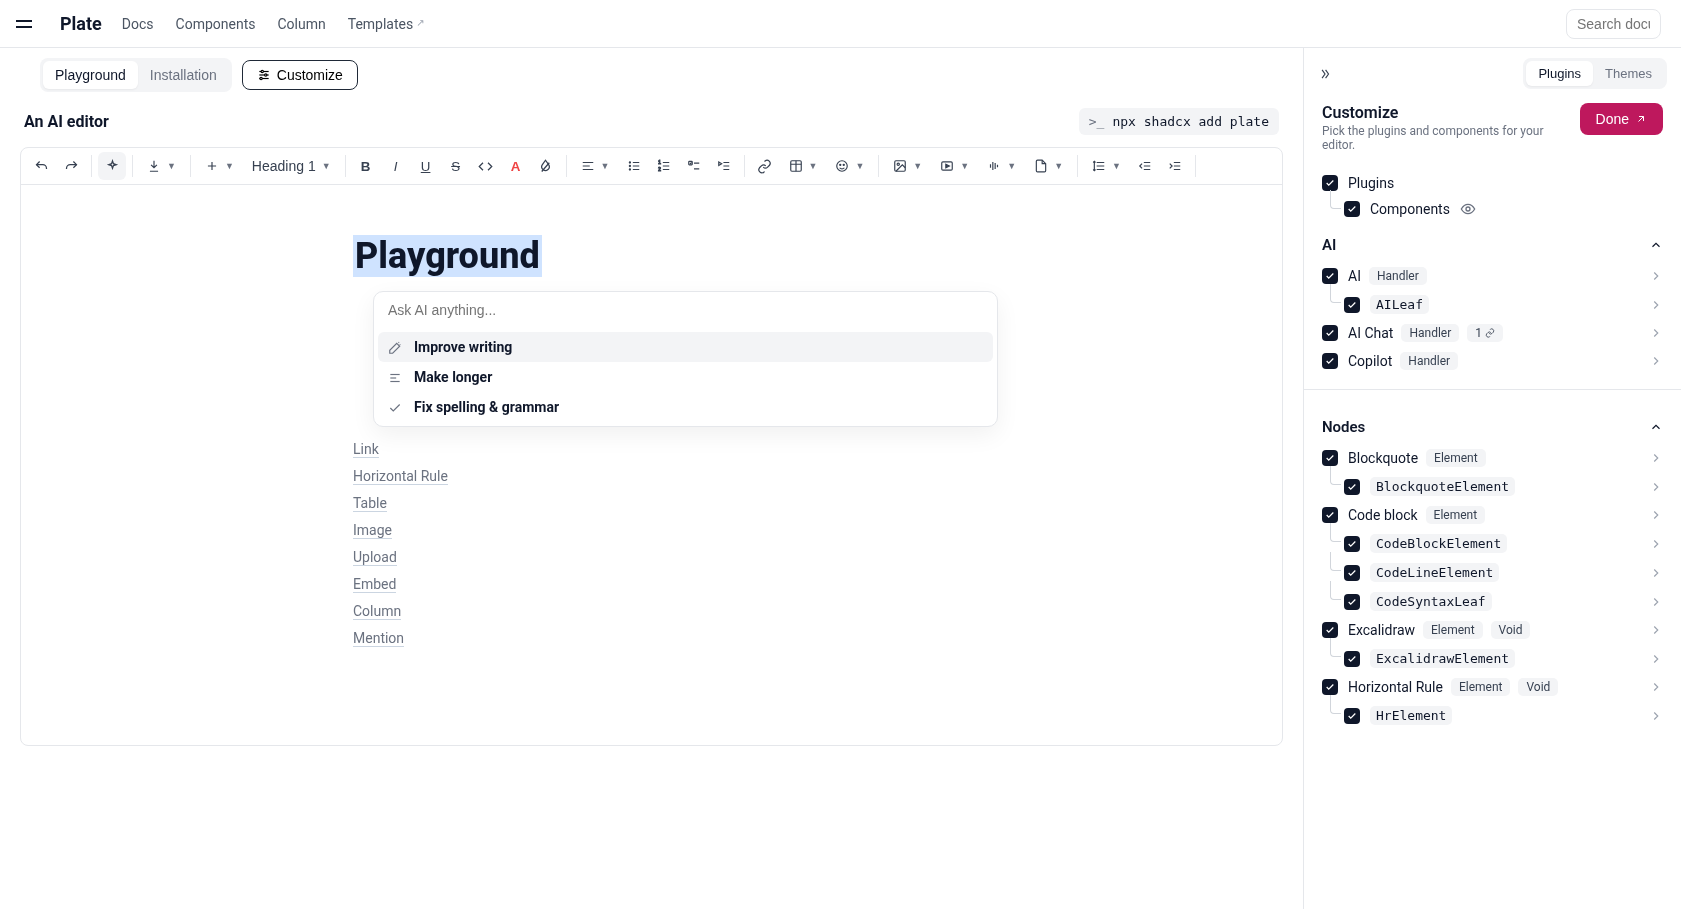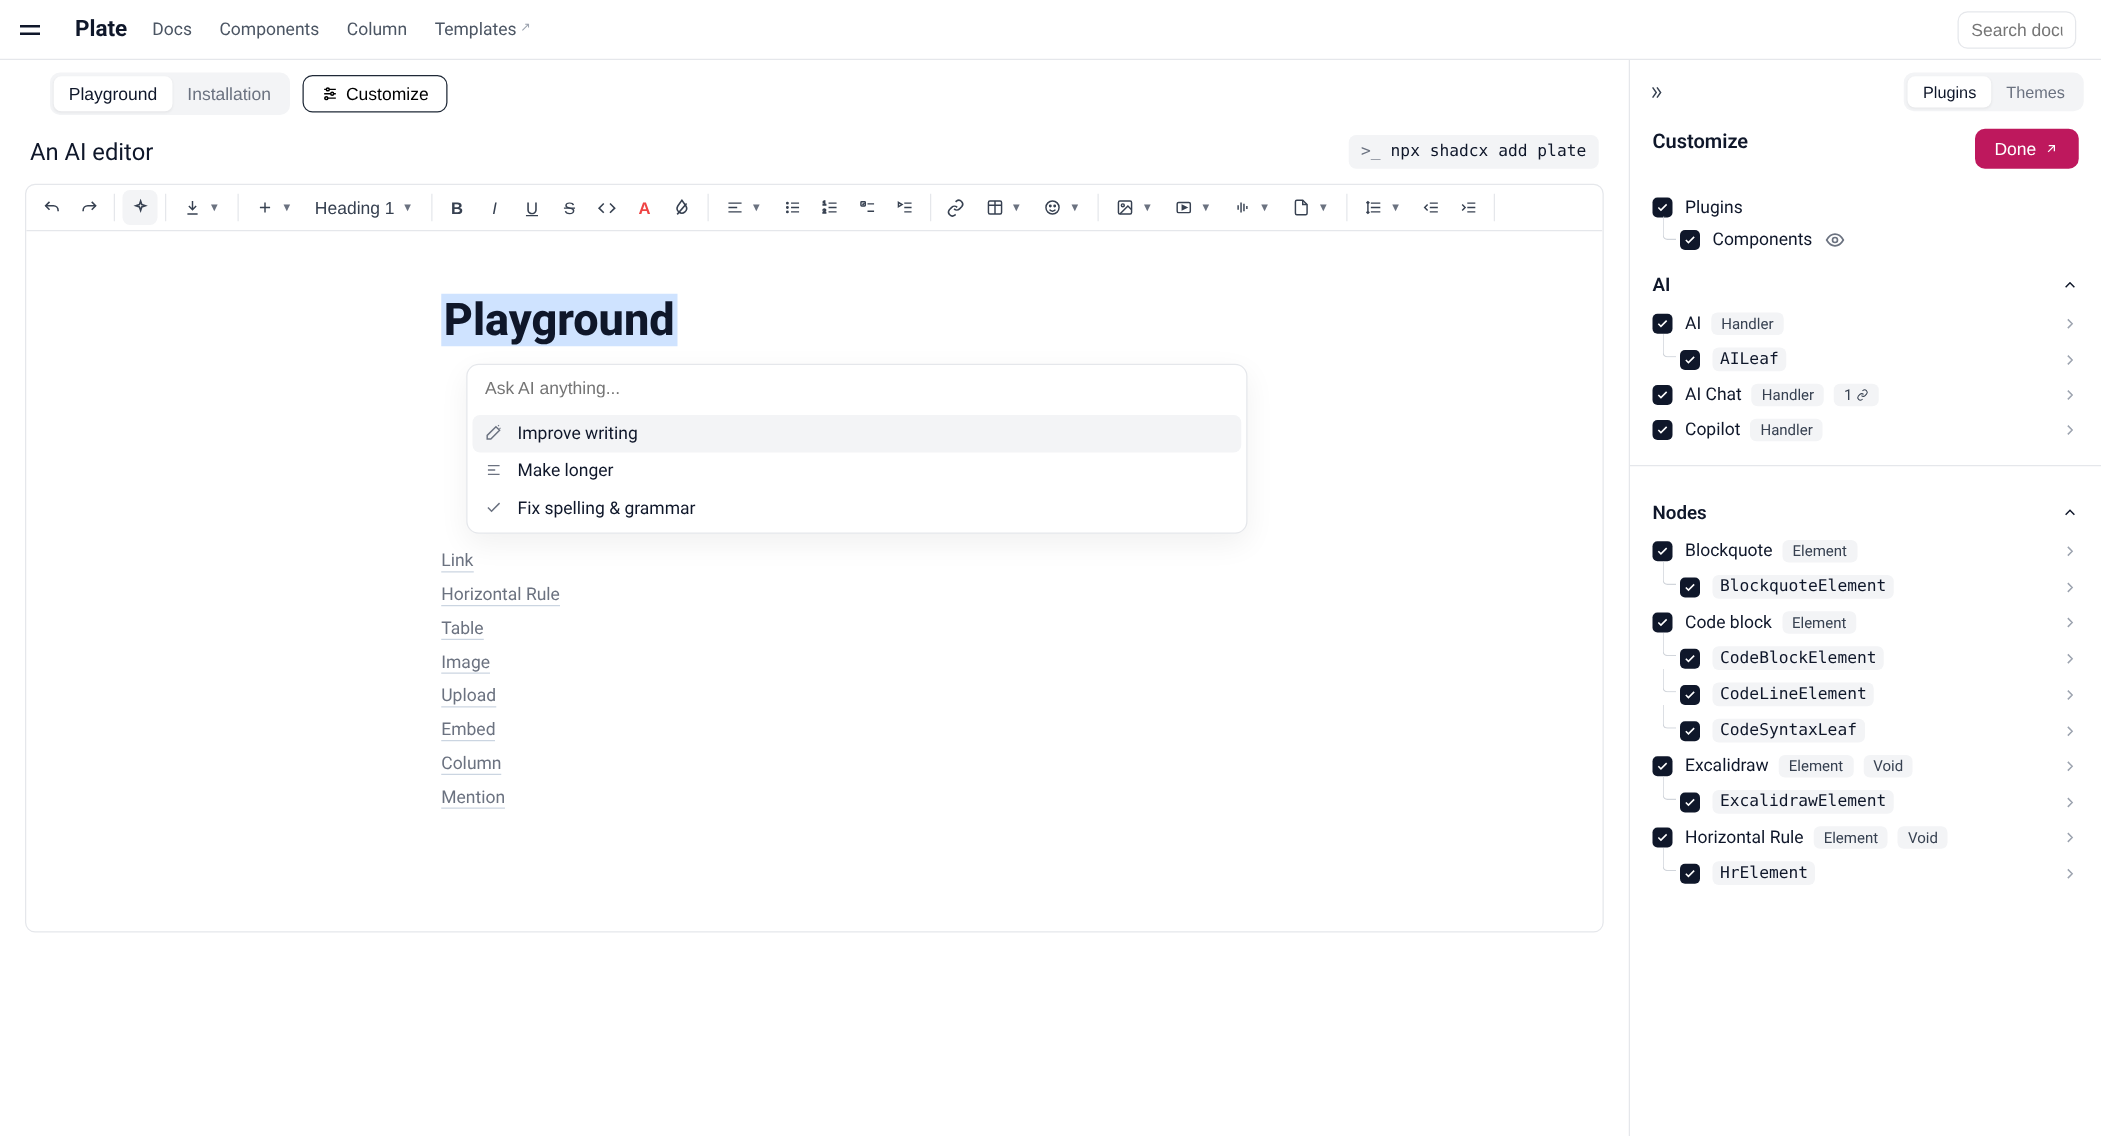--- a/index.html
+++ b/index.html
@@ -19,42 +19,42 @@
   
   .subheader { display:flex; align-items:center; gap:10px; padding:10px 20px;}
   .tab-pill { display:flex; background:#f3f4f6; border-radius:8px; padding:3px; }
   .tab-pill button { border:none; background:transparent; padding:6px 12px; border-radius:6px; font-size:14px; cursor:pointer; color:#6b7280;}
   .tab-pill button.active { background:#fff; color:#0f172a; box-shadow:0 1px 2px rgba(0,0,0,.05);}
   .customize-btn { display:flex; align-items:center; gap:6px; border:1.5px solid #1f2937; padding:6px 14px; border-radius:8px; background:#fff; cursor:pointer; font-size:14px;}
   
   .layout { display:flex; }
   .main { flex:1; padding: 0 20px 20px 20px; min-width:0;}
   .title-row { display:flex; justify-content:space-between; align-items:center; padding:6px 4px 12px 4px;}
-  .title-row h3{ font-size:19px; font-weight:400;}
+  .title-row h3{ font-size:16px; font-weight:700;}
   .cmd-pill { display:flex; align-items:center; gap:8px; background:#f3f4f6; border-radius:6px; padding:6px 10px; font-family: ui-monospace, monospace; font-size:13px;}
   .cmd-pill .prompt{color:#6b7280;}
   
   
   .editor-frame { border:1px solid #e5e7eb; border-radius:8px; overflow:hidden; }
   .toolbar { display:flex; align-items:center; border-bottom:1px solid #e5e7eb; padding:4px 6px; gap:2px; }
   .tb-btn { width:28px; height:28px; display:flex; align-items:center; justify-content:center; border:none; background:none; border-radius:6px; cursor:pointer; color:#374151;}
   .tb-btn.wide{width:auto;padding:0 8px;gap:4px;}
   .tb-btn.active{background:#f3f4f6;}
   .tb-sep{width:1px;height:22px;background:#e5e7eb;margin:0 4px;}
   .tb-chev{font-size:9px;color:#6b7280;margin-left:2px;}
   .tb-label{font-size:14px;}
   
   
   .canvas { padding:50px 0 40px; height:560px; position:relative; }
   .doc { width:625px; margin:0 0 0 332px; }
   .doc h1 { font-size:36px; font-weight:800; background:#cfe3ff; display:inline; padding:0 2px;}
   .ai-popup { margin-top:14px; border:1px solid #e5e7eb; border-radius:10px; box-shadow:0 8px 24px rgba(0,0,0,.06); background:#fff; width:625px;margin-left:20px;}
   .ai-input { padding:10px 14px; color:#6b7280; border:none;outline:none;width:100%;font-size:14px;background:transparent;}
   .ai-suggestions { padding:4px;}
-  .ai-item { display:flex; align-items:flex-start; gap:10px; padding:7px 10px; border-radius:6px; font-size:14px; cursor:pointer;}
+  .ai-item { display:flex; align-items:flex-end; gap:10px; padding:7px 10px; border-radius:6px; font-size:14px; cursor:pointer;font-weight:bold;}
   .ai-item.hover { background:#f3f4f6;}
   .ai-item .ico{width:16px;color:#6b7280;display:flex;}
   
   .doc-links { margin-top:14px; display:flex; flex-direction:column; gap:10px;}
   .doc-links a { color:#6b7280; text-decoration:none; border-bottom:1px solid #cbd5e1; width:fit-content; cursor:pointer;}
   
   
   .side { width:378px; border-left:1px solid #e5e7eb; display:flex; flex-direction:column; min-height:calc(909px - 48px); }
   .side-top { display:flex; align-items:center; justify-content:space-between; padding:10px 14px; }
   .side-collapse { border:none;background:none;cursor:pointer;color:#374151;}
@@ -392,20 +392,21 @@
           </svg>
         </button>
       <div class="side-tabs">
         <button class="active">Plugins</button>
         <button>Themes</button>
       </div>
     </div>
     <div class="side-head">
       <div>
         <h2>Customize</h2>
+        <p>Pick the plugins and components for your editor.</p>
       </div>
       <button class="done-btn">
           <span>Done</span>
           <svg width="12" height="12" viewBox="0 0 24 24" fill="none" stroke="currentColor" stroke-width="2">
             <line x1="7" y1="17" x2="17" y2="7"></line>
             <polyline points="8 7 17 7 17 16"></polyline>
           </svg>
         </button>
     </div>
 

